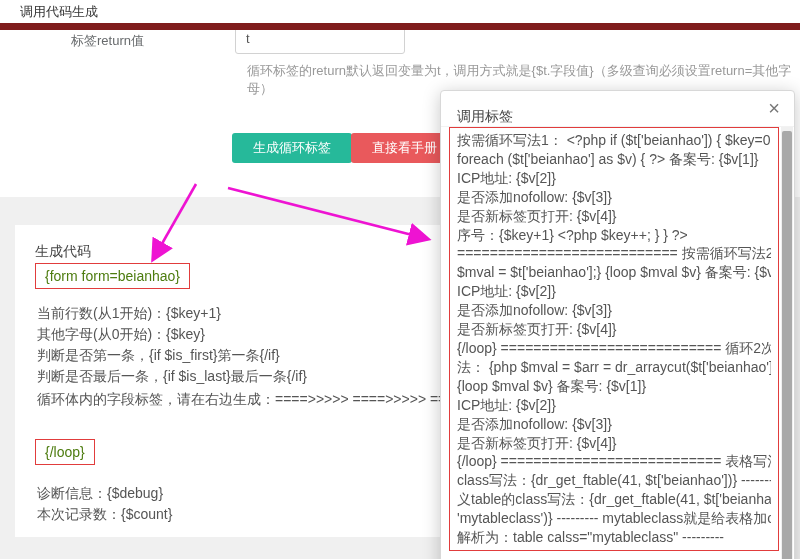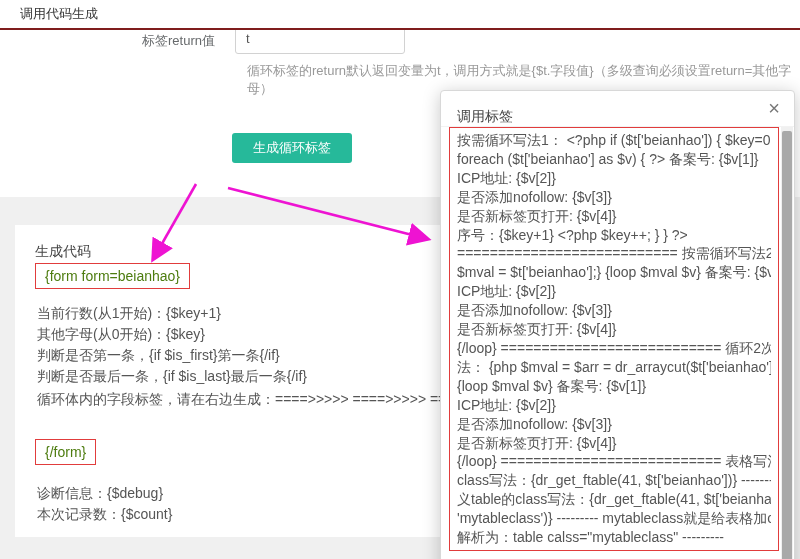--- a/index.html
+++ b/index.html
@@ -6,33 +6,33 @@
   html,body { width:800px; height:559px; overflow:hidden; }
   body {
     position:relative;
     background:#f0f0f0;
     font-family:"Liberation Sans","DejaVu Sans",sans-serif;
     color:#555;
   }
   
   .topbar {
     position:absolute; left:0; top:0; width:800px; height:30px;
-    background:#fff; border-bottom:2px solid #7f1d1d; z-index:40;
+    background:#fff; border-bottom:7px solid #7f1d1d; z-index:40;
     display:flex; align-items:center; padding-left:20px;
   }
   .topbar-title { font-size:13px; color:#333; }
 
   
   .form-panel {
     position:absolute; left:0; top:0; width:800px; height:197px;
     background:#fff; z-index:5;
   }
   .field-label {
     position:absolute; left:0; top:32px; width:215px;
-    text-align:right; font-size:13px; color:#676a6c;
+    text-align:center; font-size:13px; color:#676a6c;
   }
   .return-input {
     position:absolute; left:235px; top:22px; width:170px; height:32px;
     border:1px solid #d2d2d2; border-radius:3px; background:#fff;
     font-size:13px; color:#555; padding:0 10px; outline:none;
     font-family:"Liberation Sans","DejaVu Sans",sans-serif;
   }
   .help-text {
     position:absolute; left:247px; top:62px; width:560px;
     font-size:13px; color:#999; line-height:18px;
@@ -115,20 +115,21 @@
 
 <div class="topbar">
   <span class="topbar-title">调用代码生成</span>
 </div>
 
 <div class="form-panel">
   <label class="field-label">标签return值</label>
   <input class="return-input" type="text" value="t" style="">
   <div class="help-text">循环标签的return默认返回变量为t，调用方式就是{$t.字段值}（多级查询必须设置return=其他字母）</div>
   <button class="btn btn-generate">生成循环标签</button>
+  <button class="btn btn-manual">直接看手册</button>
 </div>
 
 <svg class="arrows" viewBox="0 0 800 559">
   <defs>
     <marker id="ah" markerWidth="9" markerHeight="9" refX="6" refY="4.5" orient="auto">
       <path class="arrow-head" d="M0,0 L9,4.5 L0,9 z"></path>
     </marker>
   </defs>
   <line class="arrow-line" x1="196" y1="184" x2="155" y2="256" marker-end="url(#ah)"></line>
   <line class="arrow-line" x1="228" y1="188" x2="424" y2="238" marker-end="url(#ah)"></line>
@@ -138,21 +139,21 @@
   <div class="code-title">生成代码</div>
   <div class="tag-box form-open">{form form=beianhao}</div>
   <div class="code-lines">
 
   <div class="code-line">当前行数(从1开始)：{$key+1}</div>
       <div class="code-line">其他字母(从0开始)：{$key}</div>
       <div class="code-line">判断是否第一条，{if $is_first}第一条{/if}</div>
       <div class="code-line">判断是否最后一条，{if $is_last}最后一条{/if}</div>
     </div>
   <div class="hint-line">循环体内的字段标签，请在右边生成：====&gt;&gt;&gt;&gt;&gt; ====&gt;&gt;&gt;&gt;&gt; ====&gt;&gt;&gt;&gt;&gt;</div>
-  <div class="tag-box form-close">{/form}</div>
+  <div class="tag-box form-close">{/loop}</div>
   <div class="footer-lines">
 
   <div class="code-line">诊断信息：{$debug}</div>
       <div class="code-line">本次记录数：{$count}</div>
     </div>
 </div>
 
 <div class="modal">
   <div class="modal-header">
     <span class="modal-title">调用标签</span>

